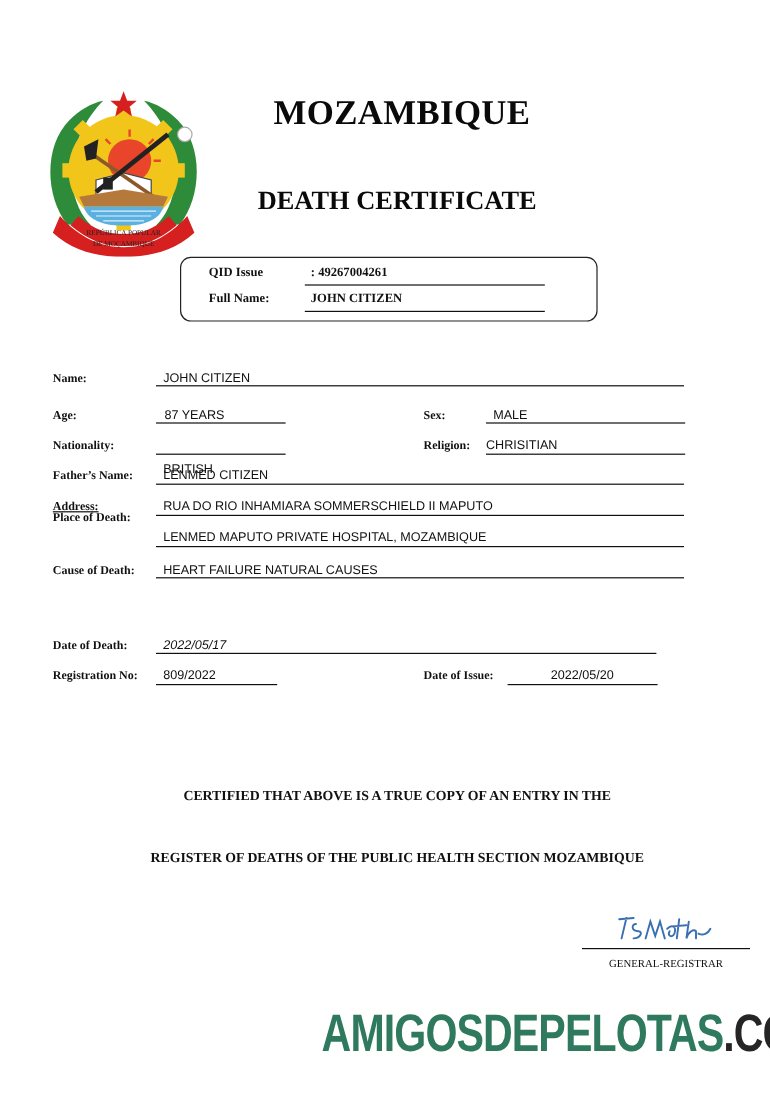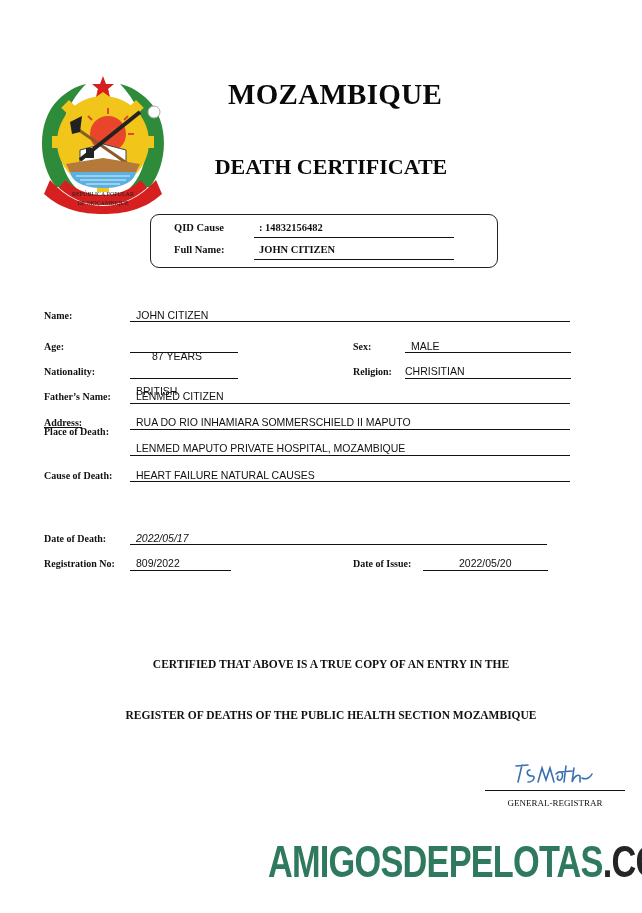--- a/index.html
+++ b/index.html
@@ -84,33 +84,33 @@
     <path d="M26 112 C40 124 52 128 67 128 C82 128 94 124 108 112" fill="none" stroke="#d62020" stroke-width="10"></path>
     <text x="67" y="124" font-size="6" text-anchor="middle" fill="#222" font-family="Liberation Serif, serif">REPÚBLICA POPULAR</text>
     <text x="67" y="133" font-size="6" text-anchor="middle" fill="#222" font-family="Liberation Serif, serif">DE MOÇAMBIQUE</text>
   </svg>
 </div>
 
 <div class="abs title title-main">MOZAMBIQUE</div>
 <div class="abs title title-sub">DEATH CERTIFICATE</div>
 
 <div class="abs qid-box"></div>
-<div class="abs qid-label" style="left:174px; top:222px;">QID Cause</div>
-<div class="abs qid-value" style="left:259px; top:222px;">: 14832156482</div>
+<div class="abs qid-label" style="left:174px; top:222px;">QID Issue</div>
+<div class="abs qid-value" style="left:259px; top:222px;">: 49267004261</div>
 <div class="abs qid-line" style="left:254px; top:237px; width:200px;"></div>
 <div class="abs qid-label" style="left:174px; top:244px;">Full Name:</div>
 <div class="abs qid-value" style="left:259px; top:244px;">JOHN CITIZEN</div>
 <div class="abs qid-line" style="left:254px; top:259px; width:200px;"></div>
 
 <div class="abs lbl" style="left:44px; top:310px;">Name:</div>
 <div class="abs val" style="left:136px; top:309px;">JOHN CITIZEN</div>
 <div class="abs line" style="left:130px; top:321px; width:440px;"></div>
 
 <div class="abs lbl" style="left:44px; top:341px;">Age:</div>
-<div class="abs val" style="left:152px; top:340px;margin-top:10px;">87 YEARS</div>
+<div class="abs val" style="left:137px; top:340px;">87 YEARS</div>
 <div class="abs line" style="left:130px; top:352px; width:108px;"></div>
 
 <div class="abs lbl" style="left:353px; top:341px;">Sex:</div>
 <div class="abs val" style="left:411px; top:340px;">MALE</div>
 <div class="abs line" style="left:405px; top:352px; width:166px;"></div>
 
 <div class="abs lbl" style="left:44px; top:366px;">Nationality:</div>
 <div class="abs val" style="left:136px; top:365px;margin-top:20px;">BRITISH</div>
 <div class="abs line" style="left:130px; top:378px; width:108px;"></div>
 

